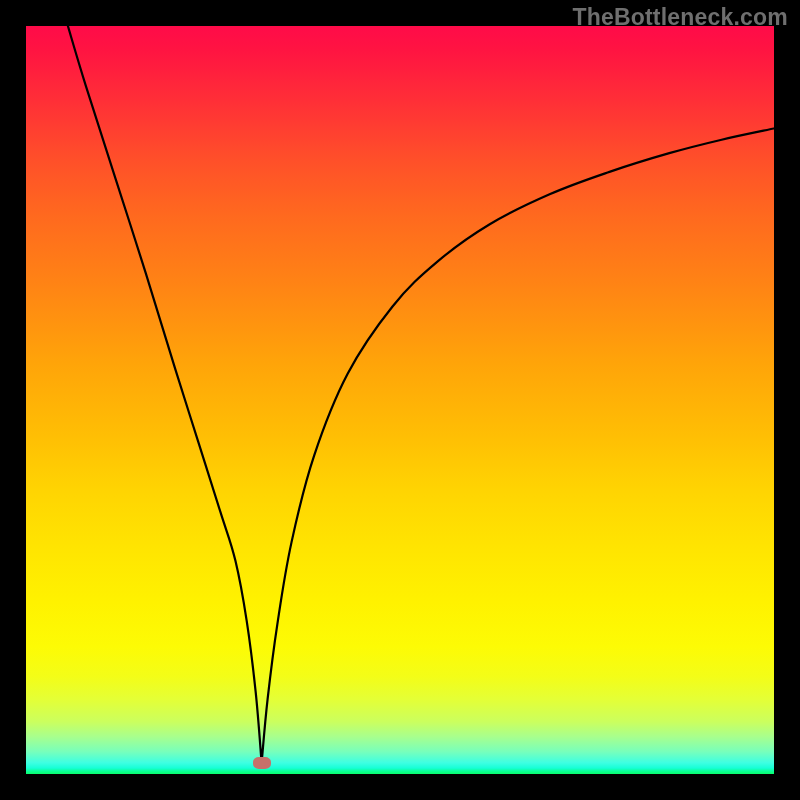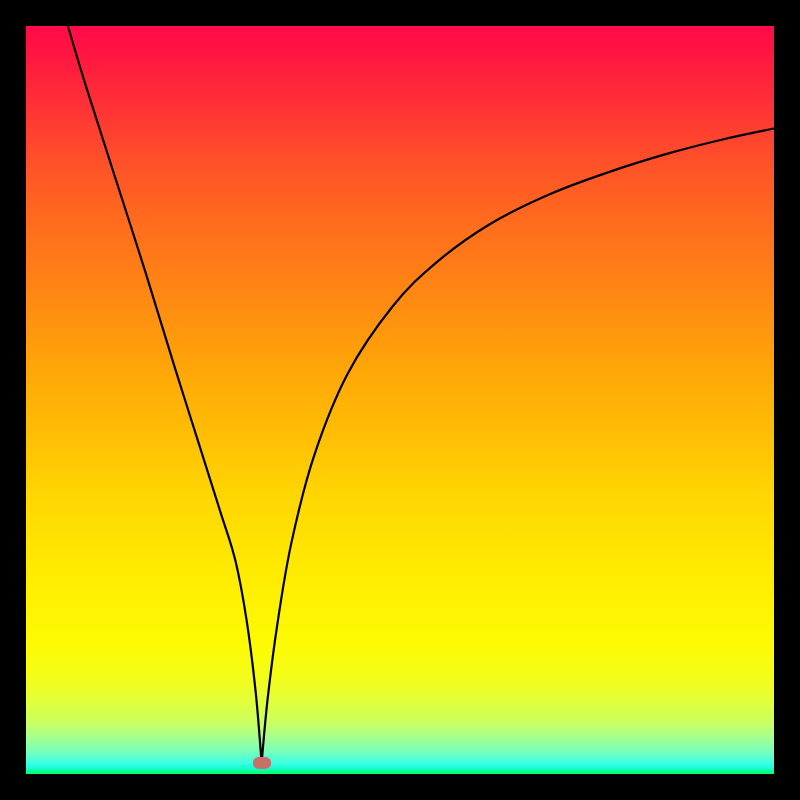--- a/index.html
+++ b/index.html
@@ -85,13 +85,14 @@
   <div class="plot-area">
     <div class="gradient-bg"></div>
 
     <svg class="curve" viewBox="0 0 748 748" preserveAspectRatio="none">
       <path id="curve-path" fill="none" stroke="#000" stroke-width="2.2" stroke-linecap="round" d="M 41.89 0.00 C 45.12 10.77, 51.22 32.24, 59.84 59.84 C 68.46 87.44, 78.99 119.68, 89.76 153.34 C 100.53 187.00, 108.91 212.51, 119.68 246.84 C 130.45 281.17, 140.18 313.79, 149.60 344.08 C 159.02 374.37, 163.96 389.56, 172.04 415.14 C 180.12 440.72, 187.75 464.66, 194.48 486.20 C 201.21 507.74, 204.73 515.30, 209.44 534.82 C 214.15 554.34, 217.02 571.10, 220.66 594.66 C 224.30 618.22, 226.94 640.14, 229.64 665.72 C 232.33 691.30, 234.54 723.99, 235.62 736.78 C 236.70 725.34, 238.78 698.11, 241.60 673.20 C 244.43 648.29, 247.02 626.67, 251.33 598.40 C 255.64 570.13, 258.94 546.41, 265.54 516.12 C 272.14 485.83, 277.88 460.39, 287.98 430.10 C 298.08 399.81, 307.50 374.75, 321.64 347.82 C 335.78 320.89, 350.36 300.70, 366.52 280.50 C 382.68 260.30, 393.90 250.43, 411.40 235.62 C 428.90 220.81, 443.56 210.34, 463.76 198.22 C 483.96 186.10, 502.06 177.72, 523.60 168.30 C 545.14 158.88, 561.90 153.27, 583.44 145.86 C 604.98 138.45, 623.08 132.95, 643.28 127.16 C 663.48 121.37, 676.79 118.14, 695.64 113.70 C 714.49 109.25, 738.58 104.50, 748.00 102.48"></path>
     </svg>
 
     <div id="min-marker" class="min-marker" style="left: 235.62px; top: 736.78px; background: rgb(199, 112, 106);"></div>
   </div>
 
+  <div class="watermark">TheBottleneck.com</div>
 </div>
 
 </body></html>

